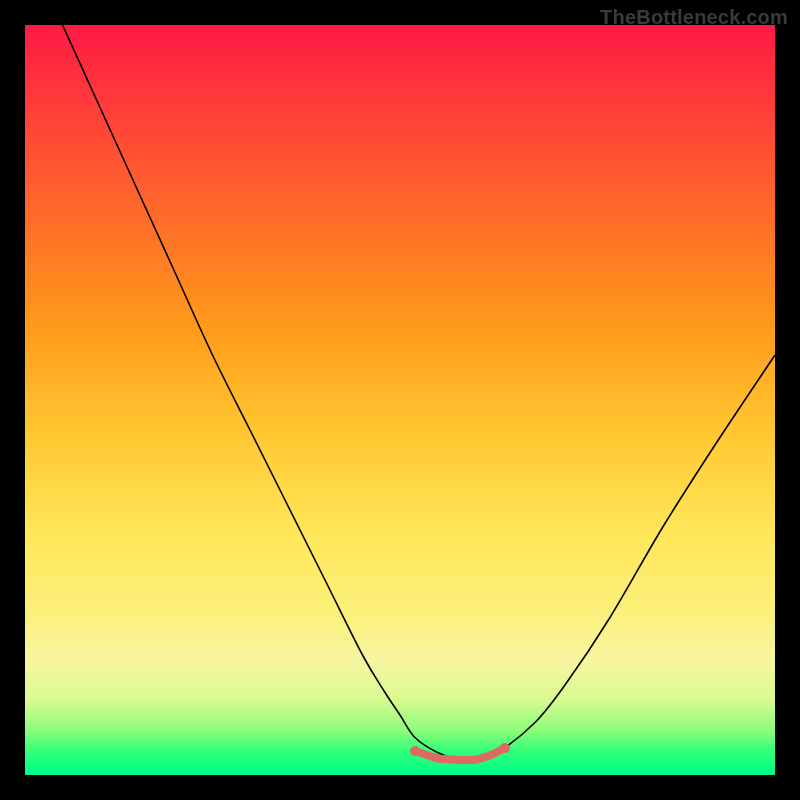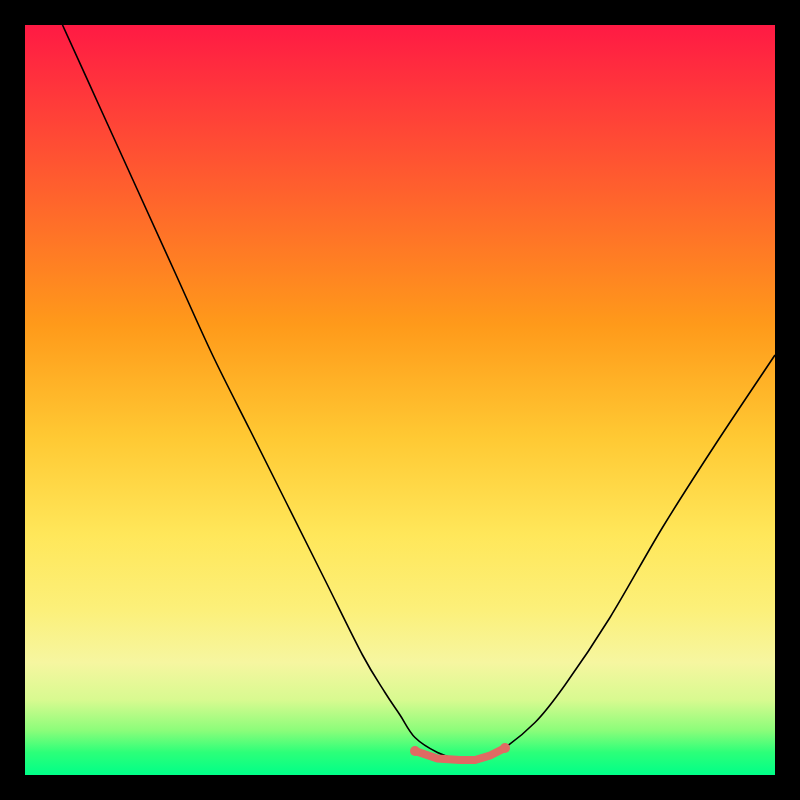--- a/index.html
+++ b/index.html
@@ -75,20 +75,21 @@
     stroke-linecap: round;
   }
   .flat-dot {
     fill: #e06a63;
   }
 </style>
 </head>
 <body>
 
 <div class="frame">
+  <div class="watermark">TheBottleneck.com</div>
 
   <div class="plot-area">
     <div class="gradient"></div>
 
     <svg class="curve" viewBox="0 0 750 750" preserveAspectRatio="none">
       <path id="main-curve" class="curve-line" d="M 37.5 0 C 43.75 13.75, 62.5 55, 75 82.5 C 87.5 110, 100 137.5, 112.5 165 C 125 192.5, 137.5 219.99999999999994, 150 247.49999999999994 C 162.5 274.99999999999994, 175 303.74999999999994, 187.5 329.99999999999994 C 200 356.24999999999994, 212.5 380, 225 405 C 237.5 430, 250 455, 262.5 480 C 275 505, 287.5 530, 300 555 C 312.5 580, 327.5 611.25, 337.5 630 C 347.5 648.75, 353.75 657.5, 360 667.5 C 366.25 677.5, 370 682.5, 375 690 C 380 697.5, 383.75 706.25, 390 712.5 C 396.25 718.75, 405.00000000000006 723.75, 412.50000000000006 727.5 C 420.00000000000006 731.25, 428.74999999999994 733.75, 434.99999999999994 735 C 441.24999999999994 736.25, 443.75 736.25, 450 735 C 456.25 733.75, 462.5 733.75, 472.5 727.5 C 482.5 721.25, 498.75000000000006 708.75, 510.00000000000006 697.5 C 521.25 686.25, 527.5 677.5, 540 660 C 552.5 642.5, 568.75 618.75, 585 592.5 C 601.25 566.25, 620 531.25, 637.5 502.5 C 655 473.75, 671.25 448.75, 690 420 C 708.75 391.25, 740 344.99999999999994, 750 329.99999999999994"></path>
       <path id="flat-seg" class="flat-line" d="M 390 726 L 412.50000000000006 733.5 L 434.99999999999994 735 L 450 735 L 465 730.5 L 480 723"></path>
       <circle id="flat-dot-start" class="flat-dot" r="5" cx="390" cy="726"></circle>
       <circle id="flat-dot-end" class="flat-dot" r="5" cx="480" cy="723"></circle>
     </svg>

